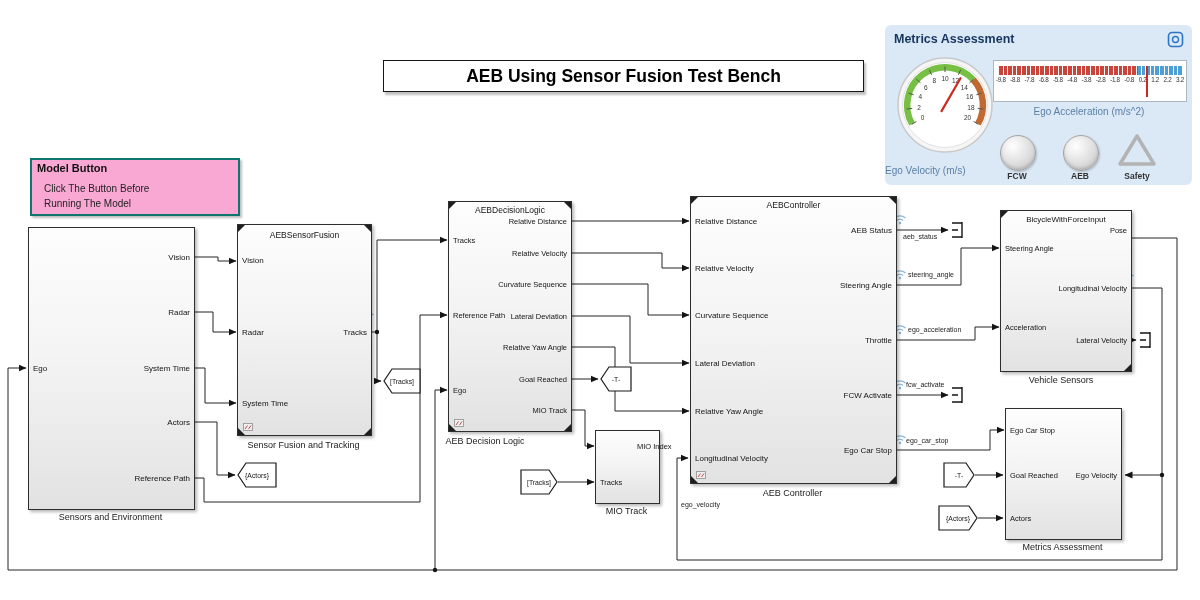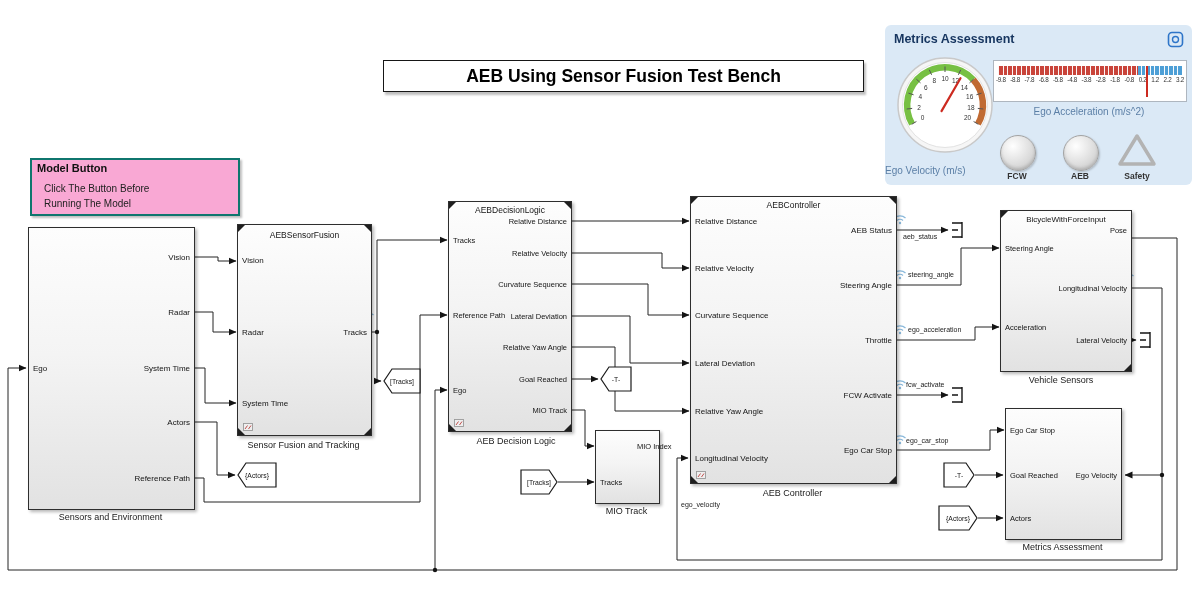--- a/index.html
+++ b/index.html
@@ -280,21 +280,21 @@
     <div class="pl pl-s" style="right:4px;top:79px;">Curvature Sequence</div>
     <div class="pl pl-s" style="right:4px;top:111px;">Lateral Deviation</div>
     <div class="pl pl-s" style="right:4px;top:142px;">Relative Yaw Angle</div>
     <div class="pl pl-s" style="right:4px;top:174px;">Goal Reached</div>
     <div class="pl pl-s" style="right:4px;top:205px;">MIO Track</div>
     <svg class="badge" width="13" height="11">
       <rect x="2.5" y="2.5" width="9" height="7" fill="#efefef" stroke="#9a9a9a" stroke-width="0.9"></rect>
       <path d="M4,8 L6.5,4.5 M7.5,8 L10,4.5" stroke="#c0504d" stroke-width="1"></path>
     </svg>
   </div>
-  <div class="blk-lbl" style="left:455px;top:436px;width:122px;">AEB Decision Logic</div>
+  <div class="blk-lbl" style="left:424px;top:436px;width:122px;">AEB Decision Logic</div>
 
   <div class="blk" style="left:595px;top:430px;width:63px;height:72px;">
     <div class="pl pl-s" style="left:4px;top:12px;padding-left:37px;">MIO Index</div>
     <div class="pl pl-s" style="left:4px;top:48px;">Tracks</div>
   </div>
   <div class="blk-lbl" style="left:585px;top:506px;width:83px;">MIO Track</div>
 
   <div class="blk" style="left:690px;top:196px;width:205px;height:286px;">
     <div class="ctl"></div>
       <div class="ctr"></div>

